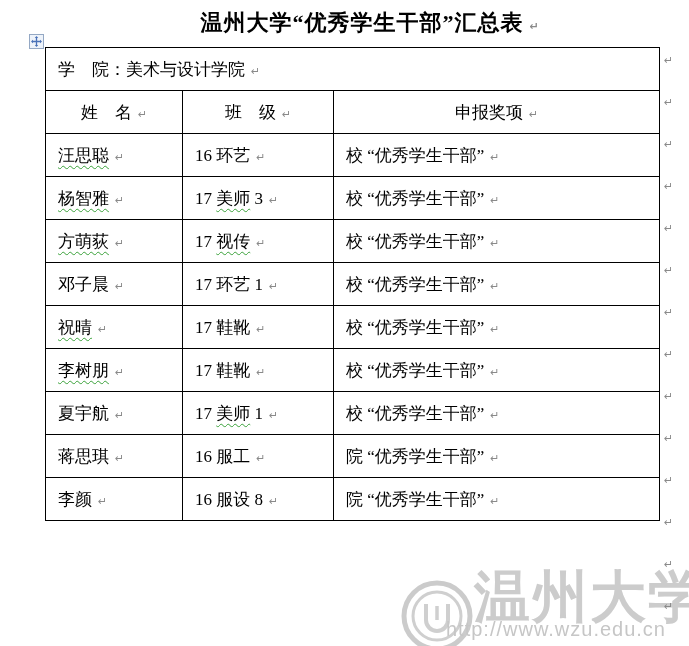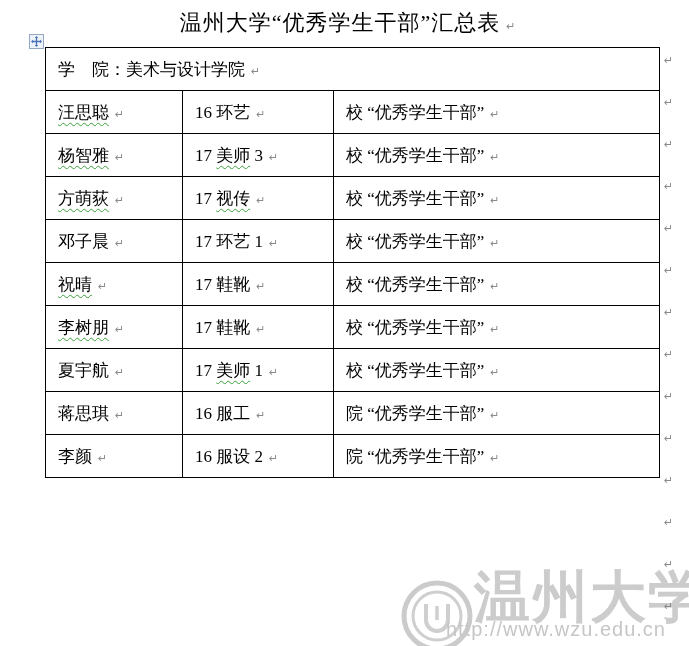--- a/index.html
+++ b/index.html
@@ -1,22 +1,22 @@
 <!DOCTYPE html>
 <html><head>
 <meta charset="utf-8">
 <style>
   html,body{margin:0;padding:0;}
   body{
     width:689px;height:646px;position:relative;overflow:hidden;background:#ffffff;
     font-family:"Liberation Serif","DejaVu Serif",serif;color:#000;
   }
   .title{
-    position:absolute;top:8px;left:41px;width:614px;text-align:center;
-    font-size:22px;font-weight:normal;letter-spacing:1px;z-index:4;white-space:nowrap;
+    position:absolute;top:8px;left:63px;width:614px;text-align:center;
+    font-size:22px;font-weight:bold;letter-spacing:1px;z-index:4;white-space:nowrap;
   }
   .handle{
     position:absolute;left:29px;top:34px;width:13px;height:13px;z-index:4;
     border:1px solid #94a8c4;background:#eef3fa;display:flex;align-items:center;justify-content:center;
   }
   .doc-table{
     position:absolute;left:45px;top:47px;width:614px;z-index:2;
     border-collapse:collapse;table-layout:fixed;background:transparent;
   }
   .doc-table td{
@@ -75,20 +75,25 @@
 <table class="doc-table">
   <colgroup>
       <col style="width:137px">
       <col style="width:151px">
       <col style="width:326px">
     </colgroup>
   <tbody>
     <tr>
       <td colspan="3"><span>学　院：美术与设计学院</span><span class="pmark">↵</span></td>
     </tr>
+    <tr>
+      <td class="hdr"><span>姓　名</span><span class="pmark">↵</span></td>
+      <td class="hdr"><span>班　级</span><span class="pmark">↵</span></td>
+      <td class="hdr"><span>申报奖项</span><span class="pmark">↵</span></td>
+    </tr>
 
 
   <tr>
     <td><span class="nm wavy">汪思聪</span><span class="pmark">↵</span></td>
     <td><span class="c-pre">16 环艺</span><span class="c-wavy wavy"></span><span class="c-post"></span><span class="pmark">↵</span></td>
     <td><span class="aw">校 “优秀学生干部”</span><span class="pmark">↵</span></td>
   </tr>
 
   <tr>
     <td><span class="nm wavy">杨智雅</span><span class="pmark">↵</span></td>
@@ -129,21 +134,21 @@
   </tr>
 
   <tr>
     <td><span class="nm">蒋思琪</span><span class="pmark">↵</span></td>
     <td><span class="c-pre">16 服工</span><span class="c-wavy wavy"></span><span class="c-post"></span><span class="pmark">↵</span></td>
     <td><span class="aw">院 “优秀学生干部”</span><span class="pmark">↵</span></td>
   </tr>
 
   <tr>
     <td><span class="nm">李颜</span><span class="pmark">↵</span></td>
-    <td><span class="c-pre">16 服设 2</span><span class="c-wavy wavy"></span><span class="c-post"></span><span class="pmark">↵</span></td>
+    <td><span class="c-pre">16 服设 8</span><span class="c-wavy wavy"></span><span class="c-post"></span><span class="pmark">↵</span></td>
     <td><span class="aw">院 “优秀学生干部”</span><span class="pmark">↵</span></td>
   </tr>
 
   </tbody>
 </table>
 
 <span class="rowmark" style="top: 54px;">↵</span>
 <span class="rowmark" style="top: 96px;">↵</span>
 <span class="rowmark" style="top: 138px;">↵</span>
 <span class="rowmark" style="top: 180px;">↵</span>

